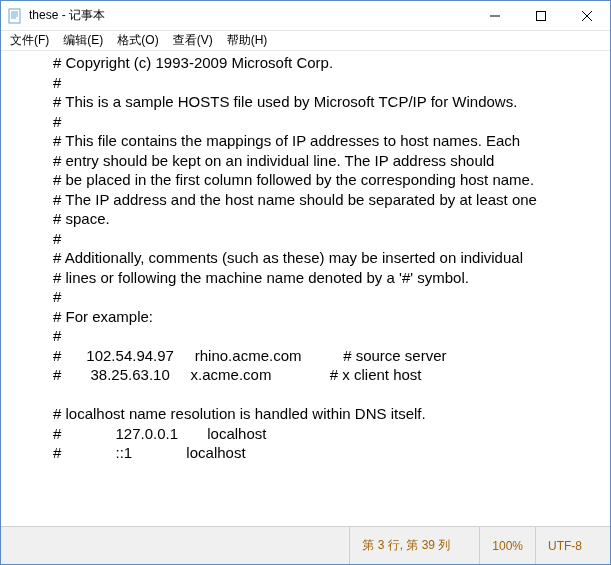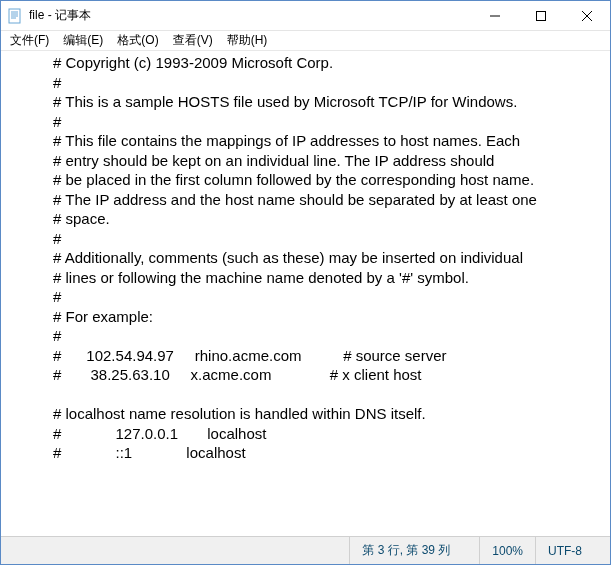--- a/index.html
+++ b/index.html
@@ -33,43 +33,43 @@
   }
   .menu-item { padding:2px 7px; cursor:default;text-align:right; }
   .content {
     flex:1; overflow:auto; padding:2px 4px;
     font-family: "Microsoft YaHei", "Segoe UI", sans-serif;
     font-size:15px; line-height:19.5px; color:#000;
     white-space:pre;
     margin-left:48px;
   }
   .statusbar {
-    height:28px; background:#f0f0f0; border-top:1px solid #d0d0d0;
-    display:flex; align-items:center; font-size:12px; color:#0c4a6e;
+    height:38px; background:#f0f0f0; border-top:1px solid #d0d0d0;
+    display:flex; align-items:center; font-size:12px; color:#a16207;
   }
   .status-cell {
     padding:0 12px; border-left:1px solid #d0d0d0; height:100%;
     display:flex; align-items:center; white-space:nowrap;
   }
   .status-flex { flex:1; }
 </style>
 </head>
 <body>
 
 <div class="titlebar">
   <span class="icon">
     <svg width="16" height="16" viewBox="0 0 16 16">
       <rect x="2" y="1" width="11" height="14" fill="#fff" stroke="#6aa7d6" stroke-width="1"></rect>
       <line x1="4" y1="4" x2="11" y2="4" stroke="#6aa7d6" stroke-width="1"></line>
       <line x1="4" y1="6" x2="11" y2="6" stroke="#6aa7d6" stroke-width="1"></line>
       <line x1="4" y1="8" x2="11" y2="8" stroke="#6aa7d6" stroke-width="1"></line>
       <line x1="4" y1="10" x2="9" y2="10" stroke="#6aa7d6" stroke-width="1"></line>
     </svg>
   </span>
-  <span class="title">file - 记事本</span>
+  <span class="title">these - 记事本</span>
   <span class="spacer"></span>
   <div class="win-btn">
     <svg width="10" height="10" viewBox="0 0 10 10">
         <line x1="0" y1="5" x2="10" y2="5" stroke="#000" stroke-width="1"></line>
       </svg>
   </div>
   <div class="win-btn">
     <svg width="10" height="10" viewBox="0 0 10 10">
         <rect x="0.5" y="0.5" width="9" height="9" fill="none" stroke="#000" stroke-width="1"></rect>
       </svg>

